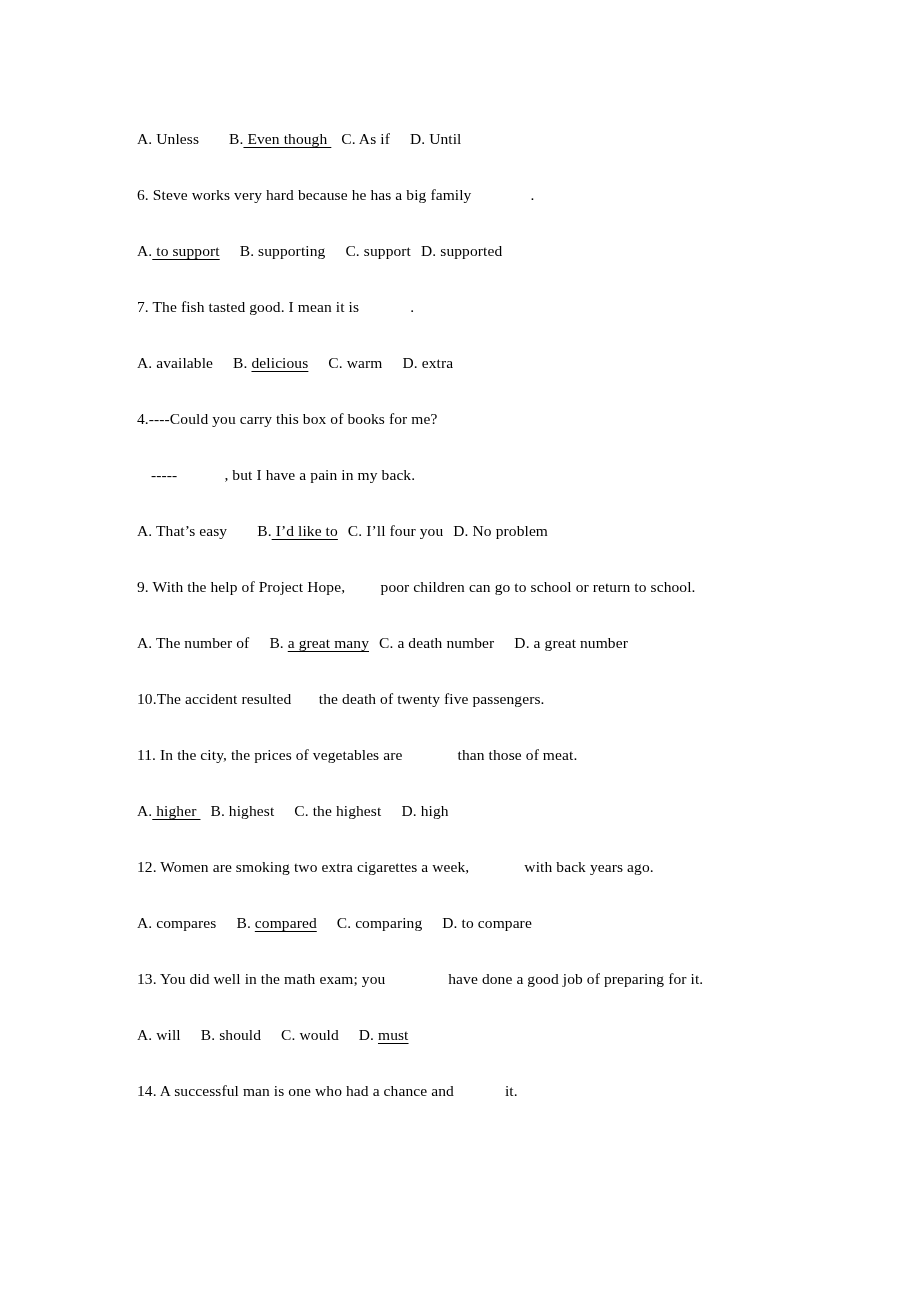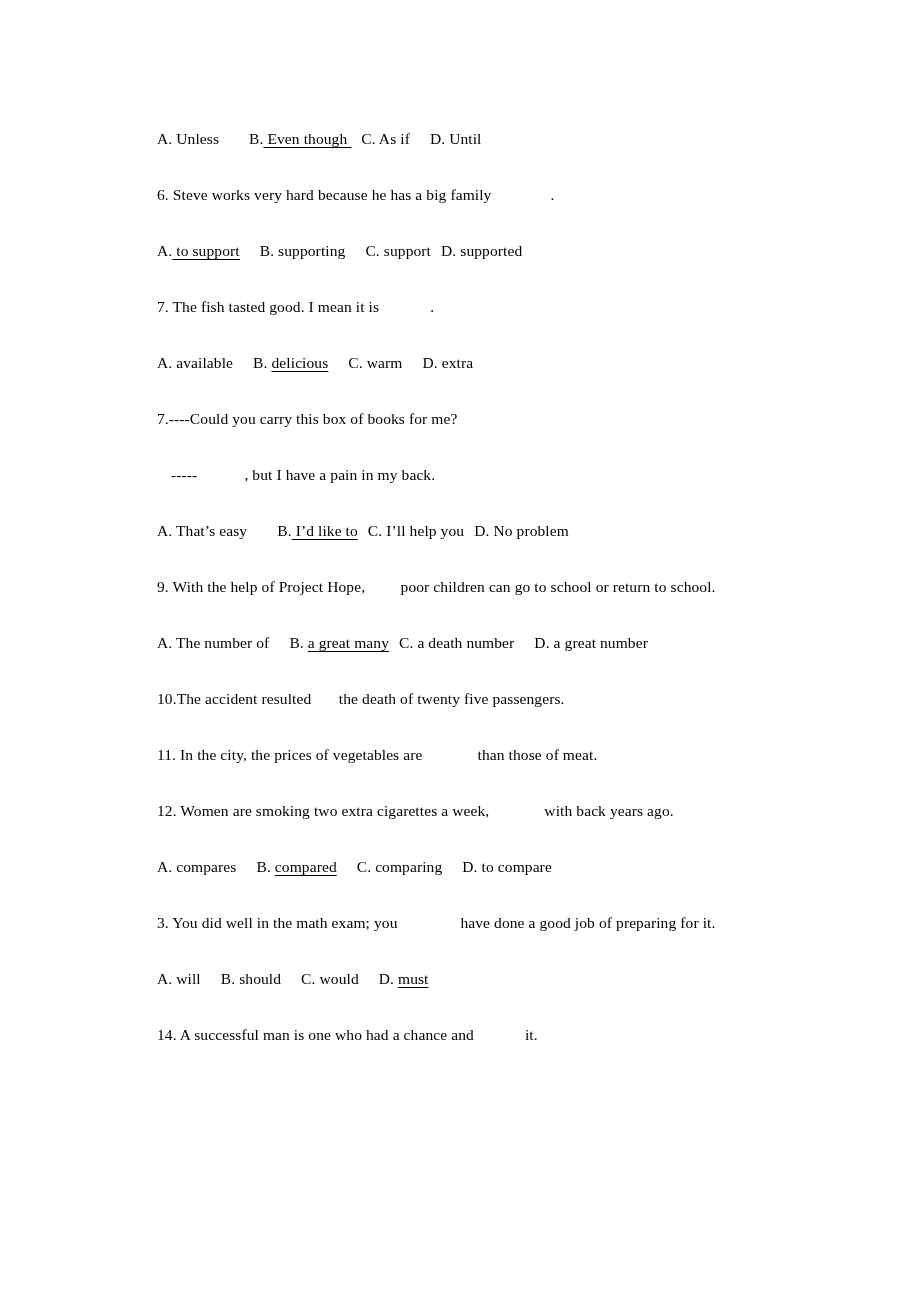--- a/index.html
+++ b/index.html
@@ -14,21 +14,20 @@
     background: #ffffff;
     font-family: "Liberation Serif", "DejaVu Serif", serif;
     color: #000000;
     overflow: hidden;
   }
   .content {
     position: absolute;
     left: 137px;
     top: 129px;
     width: 700px;
-    margin-left: 20px;
   }
   .line {
     font-size: 15.5px;
     line-height: 20px;
     height: 36px;            
     margin: 0 0 20px 0;
     white-space: nowrap;
     letter-spacing: 0.1px;
   }
   .line.indent {
@@ -54,26 +53,27 @@
 </head>
 <body>
 
 <div class="page">
   <div class="content">
       <div class="line"><span>A. Unless</span><span class="sp-lg"></span><span>B.</span><span class="u"> Even though </span><span class="sp-sm"></span><span>C. As if</span><span class="sp-md"></span><span>D. Until</span></div>
       <div class="line"><span>6. Steve works very hard because he has a big family </span><span class="blank">_______</span><span>.</span></div>
       <div class="line"><span>A.</span><span class="u"> to support</span><span class="sp-md"></span><span>B. supporting</span><span class="sp-md"></span><span>C. support</span><span class="sp-sm"></span><span>D. supported</span></div>
       <div class="line"><span>7. The fish tasted good. I mean it is </span><span class="blank">______</span><span>.</span></div>
       <div class="line"><span>A. available</span><span class="sp-md"></span><span>B. </span><span class="u">delicious</span><span class="sp-md"></span><span>C. warm</span><span class="sp-md"></span><span>D. extra</span></div>
-      <div class="line"><span>7.----Could you carry this box of books for me?</span></div>
+      <div class="line"><span>4.----Could you carry this box of books for me?</span></div>
       <div class="line indent"><span> -----</span><span class="blank">______</span><span>, but I have a pain in my back.</span></div>
-      <div class="line"><span>A. That’s easy</span><span class="sp-lg"></span><span>B.</span><span class="u"> I’d like to</span><span class="sp-sm"></span><span>C. I’ll help you</span><span class="sp-sm"></span><span>D. No problem</span></div>
+      <div class="line"><span>A. That’s easy</span><span class="sp-lg"></span><span>B.</span><span class="u"> I’d like to</span><span class="sp-sm"></span><span>C. I’ll four you</span><span class="sp-sm"></span><span>D. No problem</span></div>
       <div class="line"><span>9. With the help of Project Hope, </span><span class="blank">____</span><span>poor children can go to school or return to school.</span></div>
       <div class="line"><span>A. The number of</span><span class="sp-md"></span><span>B. </span><span class="u">a great many</span><span class="sp-sm"></span><span>C. a death number</span><span class="sp-md"></span><span>D. a great number</span></div>
       <div class="line"><span>10.The accident resulted </span><span class="blank">___</span><span>the death of twenty five passengers.</span></div>
       <div class="line"><span>11. In the city, the prices of vegetables are </span><span class="blank">______</span><span> than those of meat.</span></div>
+      <div class="line"><span>A.</span><span class="u"> higher </span><span class="sp-sm"></span><span>B. highest</span><span class="sp-md"></span><span>C. the highest</span><span class="sp-md"></span><span>D. high</span></div>
       <div class="line"><span>12. Women are smoking two extra cigarettes a week, </span><span class="blank">______</span><span> with back years ago.</span></div>
       <div class="line"><span>A. compares</span><span class="sp-md"></span><span>B. </span><span class="u">compared</span><span class="sp-md"></span><span>C. comparing</span><span class="sp-md"></span><span>D. to compare</span></div>
-      <div class="line"><span>3. You did well in the math exam; you </span><span class="blank">_______</span><span> have done a good job of preparing for it.</span></div>
+      <div class="line"><span>13. You did well in the math exam; you </span><span class="blank">_______</span><span> have done a good job of preparing for it.</span></div>
       <div class="line"><span>A. will</span><span class="sp-md"></span><span>B. should</span><span class="sp-md"></span><span>C. would</span><span class="sp-md"></span><span>D. </span><span class="u">must</span></div>
       <div class="line"><span>14. A successful man is one who had a chance and </span><span class="blank">______</span><span>it.</span></div>
     </div>
 </div>
 
 </body></html>

